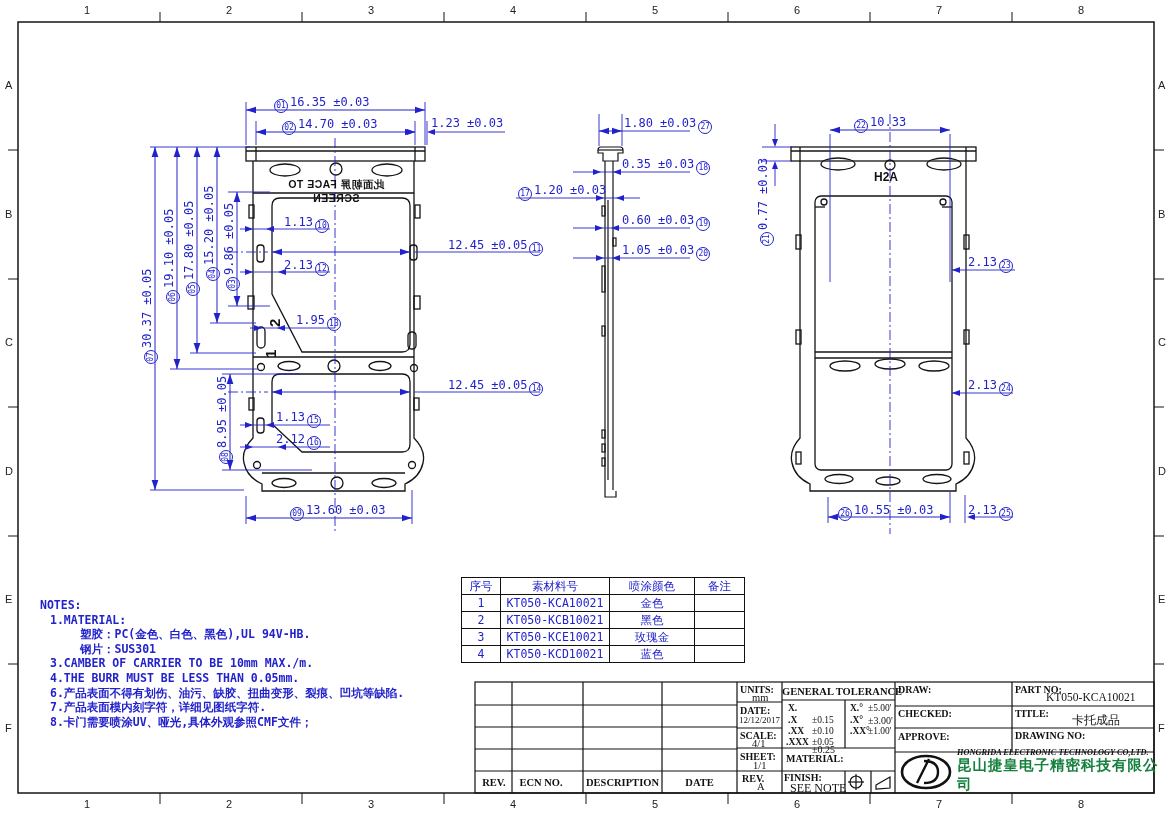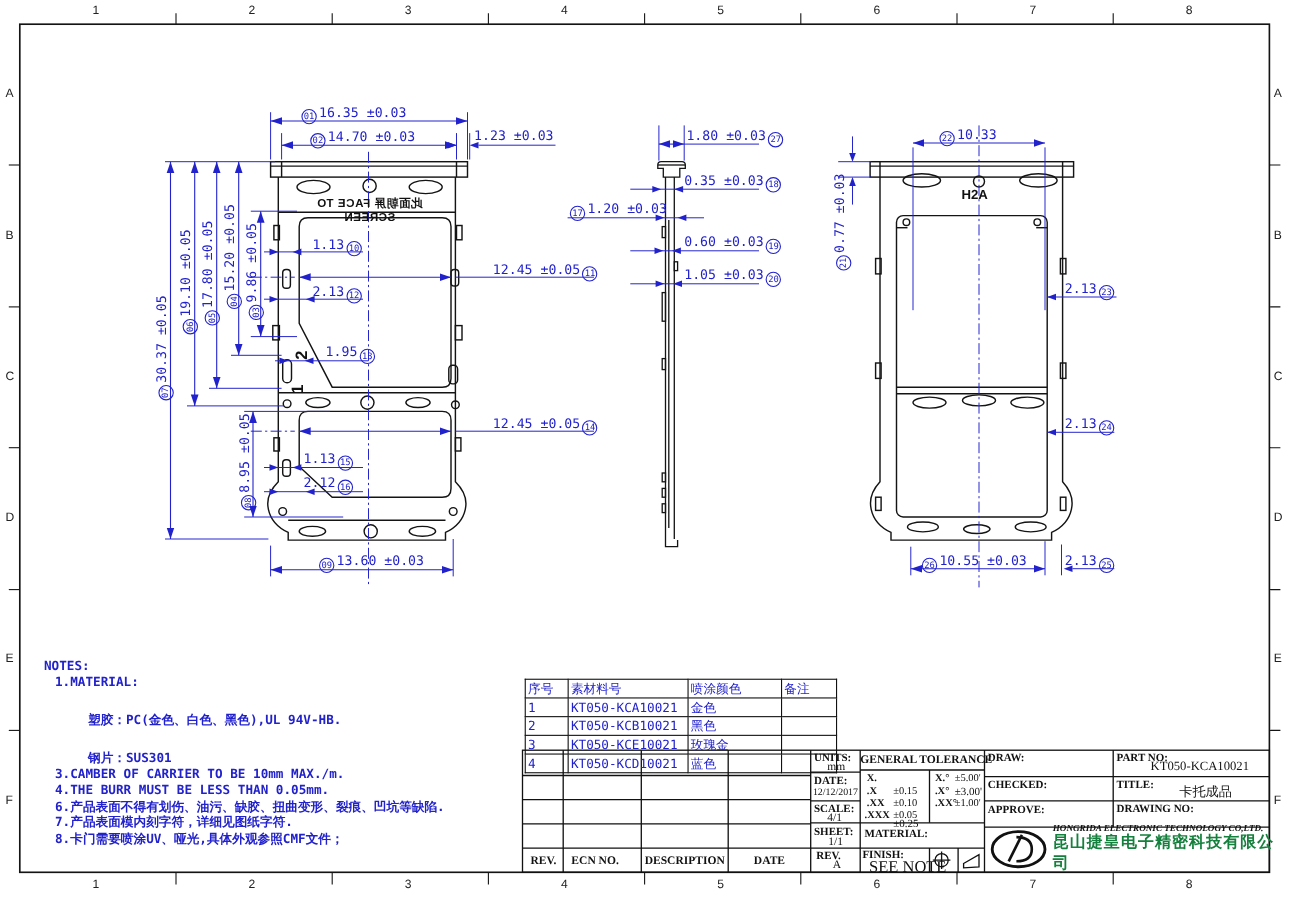--- a/index.html
+++ b/index.html
@@ -8,31 +8,31 @@
   #cad{position:absolute;left:0;top:0;}
   .dim{position:absolute;color:#2222cc;font:12px "DejaVu Sans Mono",monospace;white-space:nowrap;}
   .vdim{transform:rotate(-90deg);transform-origin:0 0;}
   .circ{display:inline-block;box-sizing:border-box;width:14px;height:14px;border:1px solid #2222cc;
         border-radius:50%;font-size:8px;line-height:12px;text-align:center;vertical-align:-2px;
         margin:0 2px;font-family:"DejaVu Sans Mono",monospace;}
   .glabel{position:absolute;color:#222;font:11px "Liberation Sans",sans-serif;}
   .notes{position:absolute;left:40px;top:598px;color:#2222cc;
          font:bold 11.5px "DejaVu Sans Mono",monospace;line-height:14.6px;white-space:nowrap;}
   .notes .ind1{padding-left:10px;}
-  .notes .ind2{padding-left:40px;margin-top:20px;}
+  .notes .ind2{padding-left:40px;}
   .tb{position:absolute;color:#111;font:bold 10px "Liberation Serif",serif;white-space:nowrap;}
   .tbv{position:absolute;color:#111;font:10.5px "Liberation Serif",serif;white-space:nowrap;}
   .mirror{transform:scaleX(-1);}
   .facelabel{position:absolute;left:263px;top:178px;width:146px;text-align:center;color:#111;
              font:bold 10.5px "Liberation Sans",sans-serif;letter-spacing:.5px;}
   .pdigit{position:absolute;color:#111;font:bold 15px "Liberation Sans",sans-serif;
           transform:rotate(-90deg);transform-origin:0 0;}
   .h2a{position:absolute;left:874px;top:170px;color:#111;font:bold 12px "Liberation Sans",sans-serif;}
-  table.mat{position:absolute;left:477px;top:577px;border-collapse:collapse;color:#2222cc;
-            font:11.5px "DejaVu Sans Mono",monospace;margin-top:40px;}
+  table.mat{position:absolute;left:461px;top:577px;border-collapse:collapse;color:#2222cc;
+            font:11.5px "DejaVu Sans Mono",monospace;text-align:center;}
   table.mat td{border:1.5px solid #111;padding:0 2px;height:16px;}
   .c-sn{width:34px}.c-pn{width:104px}.c-col{width:80px}.c-rm{width:45px}
   .rv{position:absolute;color:#111;font:bold 10.5px "Liberation Serif",serif;text-align:center;}
   .cmpcn{position:absolute;left:957px;top:756px;color:#15803d;font:bold 14.5px "Liberation Serif",serif;letter-spacing:1px;}
   .cmpen{position:absolute;left:957px;top:736px;color:#111;font:italic bold 8.3px "Liberation Serif",serif;margin-top:12px;}
 </style>
 </head>
 <body>
 
 <div id="sheet">
@@ -436,21 +436,21 @@
 <div class="tbv" style="left:868px;top:715px;font-size:10px">±3.00'</div>
 <div class="tb" style="left:788px;top:726px;font-size:9.5px">.XX</div>
 <div class="tbv" style="left:812px;top:726px;font-size:9.5px">±0.10</div>
 <div class="tb" style="left:850px;top:726px;font-size:9.5px">.XX°</div>
 <div class="tbv" style="left:868px;top:726px;font-size:9.5px">±1.00'</div>
 <div class="tb" style="left:786px;top:737px;font-size:9.5px">.XXX</div>
 <div class="tbv" style="left:812px;top:737px;font-size:9.5px">±0.05</div>
 
 <div class="tb" style="left:786px;top:753px">MATERIAL:</div>
 <div class="tb" style="left:784px;top:772px">FINISH:</div>
-<div class="tbv" style="left:790px;top:781px;font-size:15px">SEE NOTE</div>
+<div class="tbv" style="left:790px;top:781px;font-size:12px">SEE NOTE</div>
 
 <div class="tb" style="left:898px;top:684px">DRAW:</div>
 <div class="tb" style="left:898px;top:708px">CHECKED:</div>
 <div class="tb" style="left:898px;top:731px">APPROVE:</div>
 
 <div class="tb" style="left:1015px;top:684px">PART NO:</div>
 <div class="tbv" style="left:1046px;top:691px;font-size:11.5px">KT050-KCA10021</div>
 <div class="tb" style="left:1015px;top:708px">TITLE:</div>
 <div class="tbv" style="left:1072px;top:712px;font-size:12px">卡托成品</div>
 <div class="tb" style="left:1015px;top:730px">DRAWING NO:</div>

